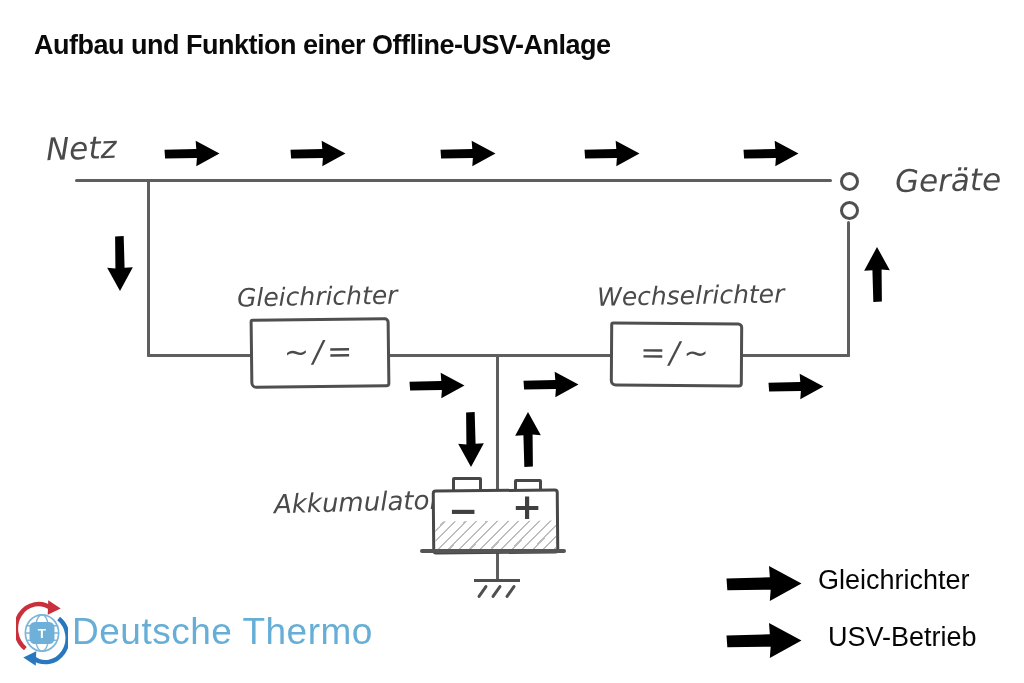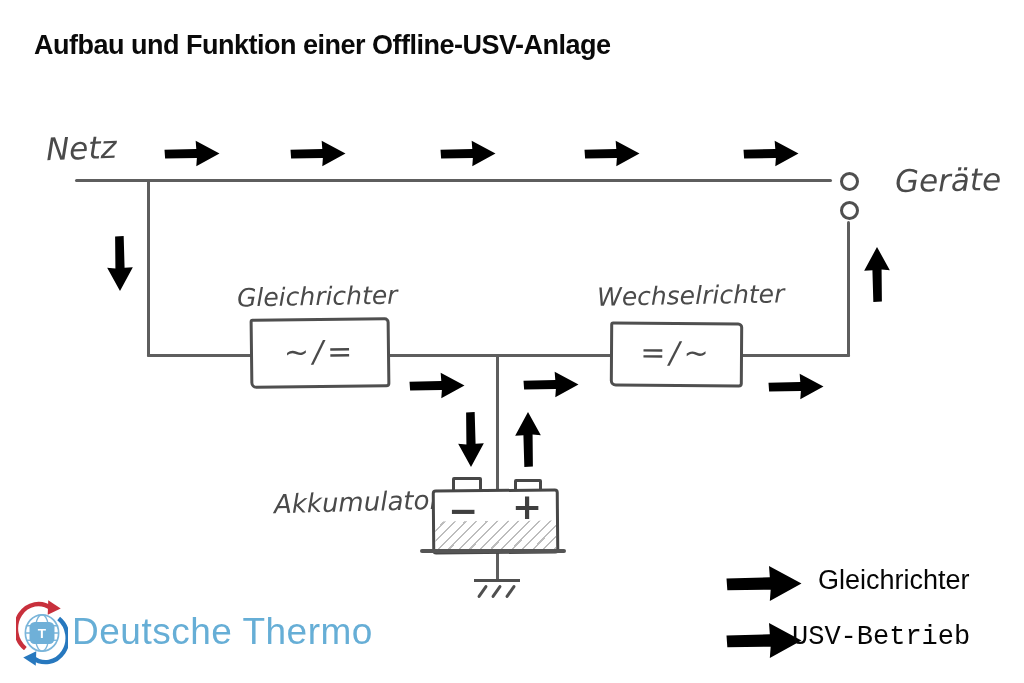--- a/index.html
+++ b/index.html
@@ -56,21 +56,21 @@
   
   .gnd-line{left:474px;top:579px;width:46px;height:3px;background:#4f4f4f;}
   .gnd-slash{width:15px;height:3px;background:#4f4f4f;transform:rotate(-55deg);border-radius:2px;}
   .gs1{left:475px;top:590px;} .gs2{left:489px;top:590px;} .gs3{left:503px;top:590px;}
 
   
   .arrow{position:absolute;overflow:visible;}
 
   
   .legend-label{font-size:27px;color:#050505;}
-  .leg-normal{left:818px;top:565px;} .leg-usv{left:792px;top:622px;font-family:Liberation Mono, monospace;}
+  .leg-normal{left:818px;top:565px;} .leg-usv{left:828px;top:622px;}
 
   
   .logo-text{left:72px;top:611px;font-size:37px;color:var(--logo-blue,#66aed6);letter-spacing:0.5px;text-align:center;}
 </style>
 </head>
 <body>
 
 <svg width="0" height="0" style="position:absolute">
   <defs>
     <path id="block-arrow" d="M5 21 L57 19.5 L56 6 L95 27 L57 48 L58 34.5 L6 35 Z"></path>

